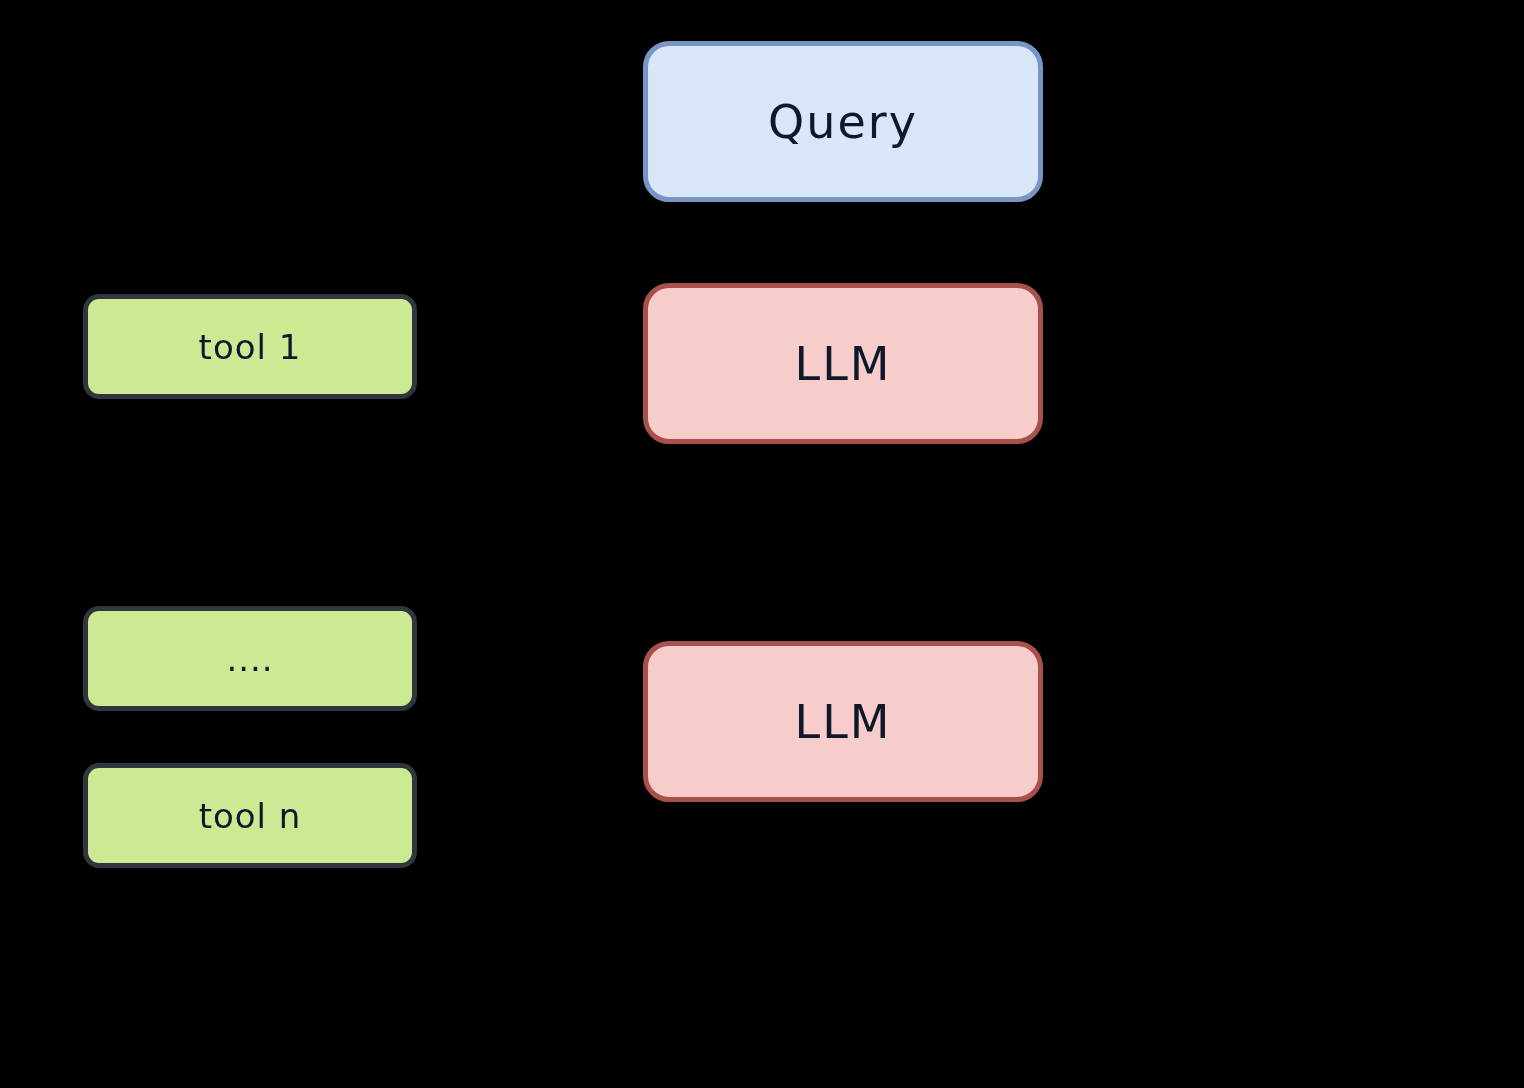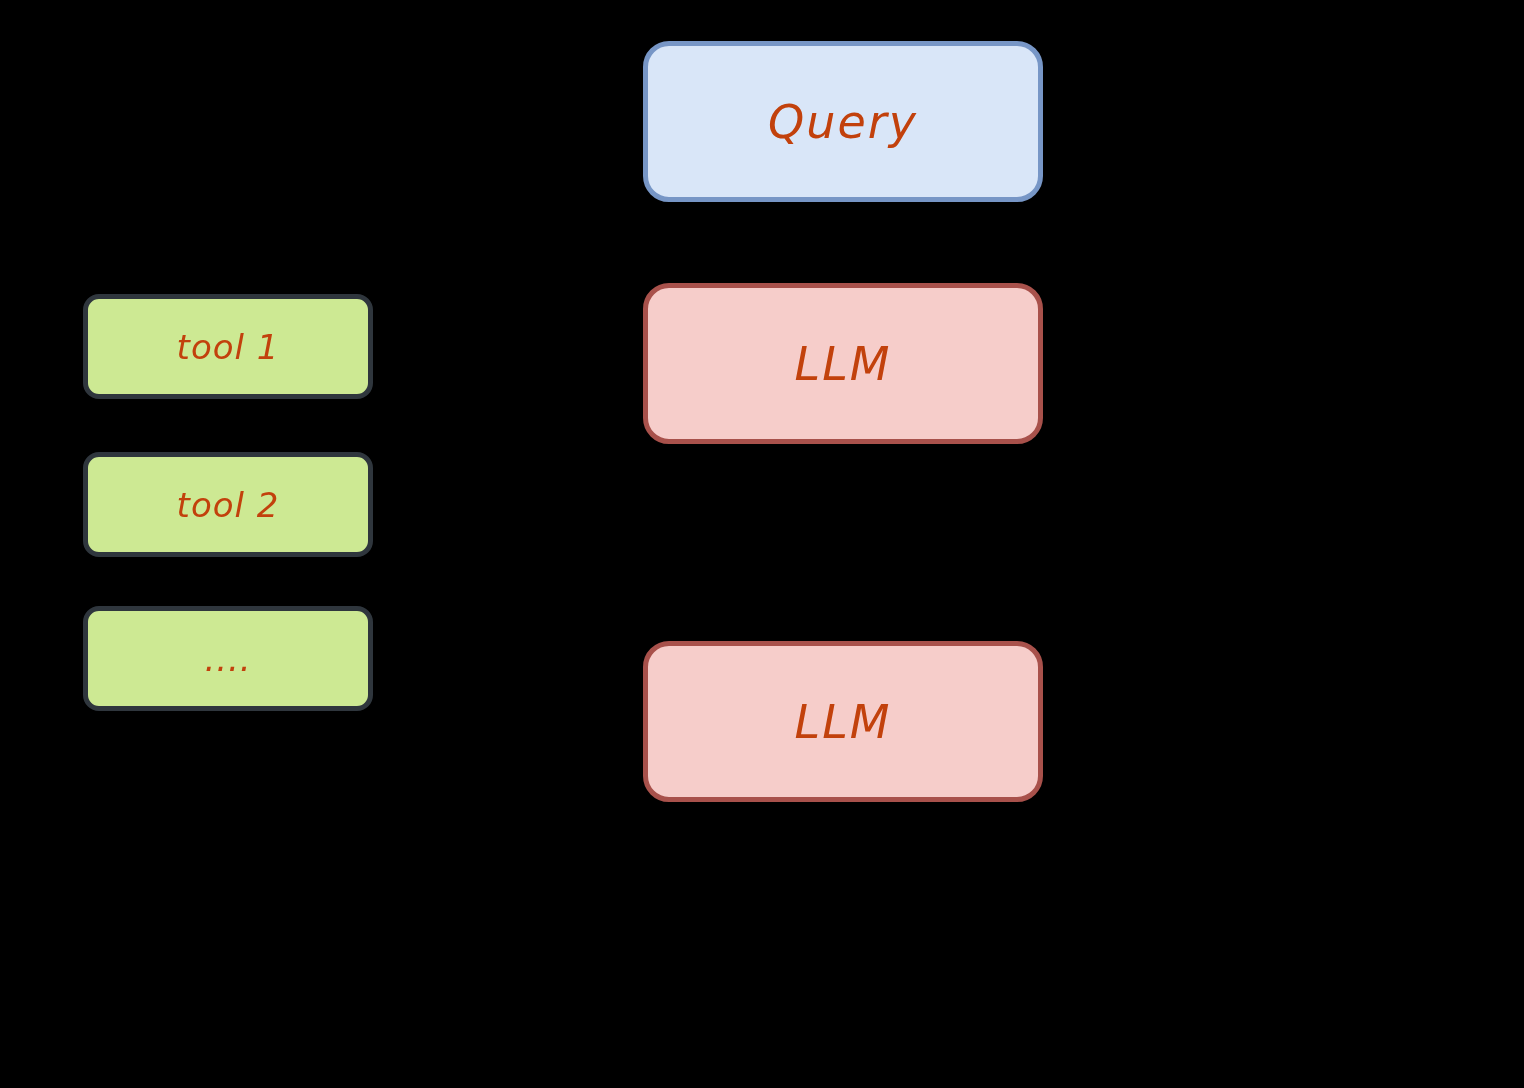--- a/index.html
+++ b/index.html
@@ -16,28 +16,27 @@
     width: 1524px;
     height: 1088px;
     background: var(--bg, #000);
   }
   .box {
     position: absolute;
     box-sizing: border-box;
     display: flex;
     align-items: center;
     justify-content: center;
-    color: #c2410c;
+    color: #0f172a;
     text-align: center;
-    font-style: italic;
   }
   
   .tool {
     left: 83px;
-    width: 290px;
+    width: 334px;
     height: 105px;
     background: var(--tool-fill, #cde993);
     border: 5px solid var(--tool-border, #2f363d);
     border-radius: 16px;
     font-size: 34px;
     font-weight: 500;
     letter-spacing: 1px;
   }
   .tool.t1 { top: 294px; }
   .tool.t2 { top: 452px; }
@@ -70,25 +69,25 @@
   .label { pointer-events: none; }
 </style>
 </head>
 <body>
 
 <div class="canvas">
 
   <div class="box tool t1">
     <span class="label">tool 1</span>
   </div>
-  <div class="box tool t2">
-    <span class="label">tool 2</span>
-  </div>
   <div class="box tool t3">
     <span class="label">....</span>
+  </div>
+  <div class="box tool t4">
+    <span class="label">tool n</span>
   </div>
 
   <div class="box node io n-query">
     <span class="label">Query</span>
   </div>
   <div class="box node llm n-llm1">
     <span class="label">LLM</span>
   </div>
   <div class="box node llm n-llm2">
     <span class="label">LLM</span>

